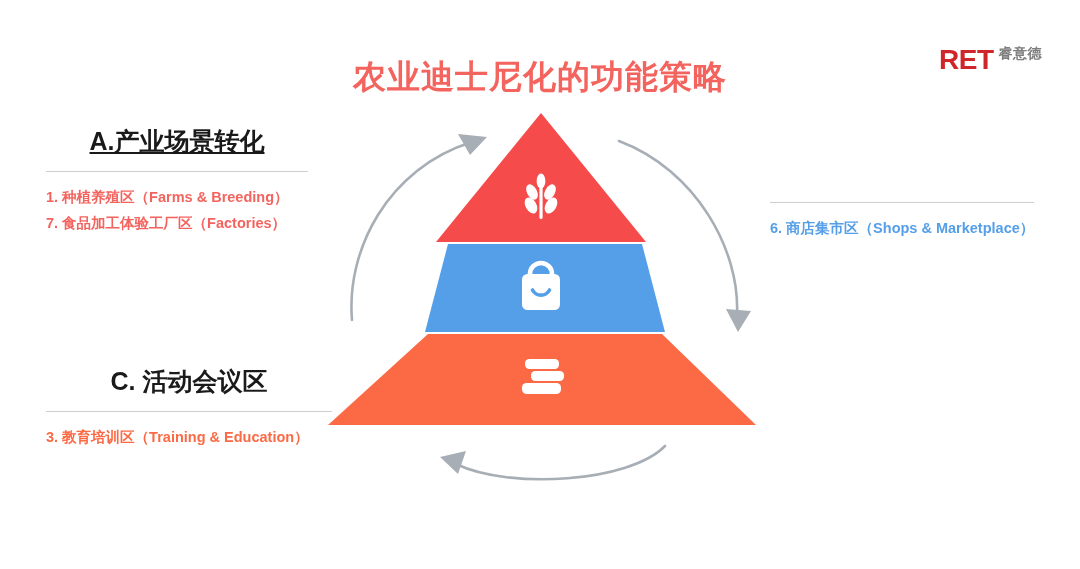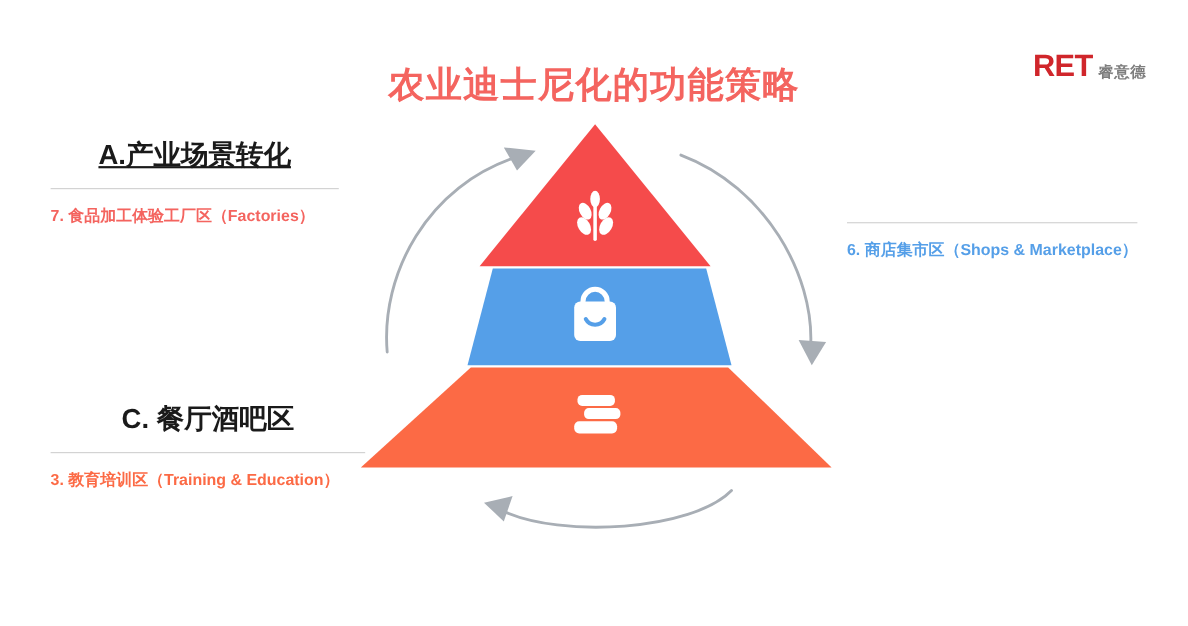--- a/index.html
+++ b/index.html
@@ -31,21 +31,20 @@
     letter-spacing: 1px;
     white-space: nowrap;
   }
 
   
   .logo {
     position: absolute;
     right: 38px;
     top: 46px;
     display: flex;
-    align-items: flex-end;
     gap: 5px;
   }
   .logo-main {
     font-size: 28px;
     font-weight: 700;
     color: #D0262B;
     letter-spacing: -0.5px;
     line-height: 1;
   }
   .logo-sub {
@@ -143,33 +142,34 @@
 
   <div class="logo">
     <span class="logo-main">RET</span>
     <span class="logo-sub">睿意德</span>
   </div>
 
   <div class="section" id="section-a">
     <div class="section-heading">A.产业场景转化</div>
     <div class="section-rule"></div>
     <div class="section-items">
+      <div class="section-item">1. 种植养殖区（Farms &amp; Breeding）</div>
       <div class="section-item">7. 食品加工体验工厂区（Factories）</div>
     </div>
   </div>
 
   <div class="section" id="section-b">
     <div class="section-rule"></div>
     <div class="section-items">
       <div class="section-item">6. 商店集市区（Shops &amp; Marketplace）</div>
     </div>
   </div>
 
   <div class="section" id="section-c">
-    <div class="section-heading">C. 餐厅酒吧区</div>
+    <div class="section-heading">C. 活动会议区</div>
     <div class="section-rule"></div>
     <div class="section-items">
       <div class="section-item">3. 教育培训区（Training &amp; Education）</div>
     </div>
   </div>
 
   <div id="pyramid">
     <svg width="450" height="340" viewBox="0 0 450 340" xmlns="http://www.w3.org/2000/svg">
 
       <polygon points="108,234 342,234 436,325 8,325" fill="#FC6A45"></polygon>

